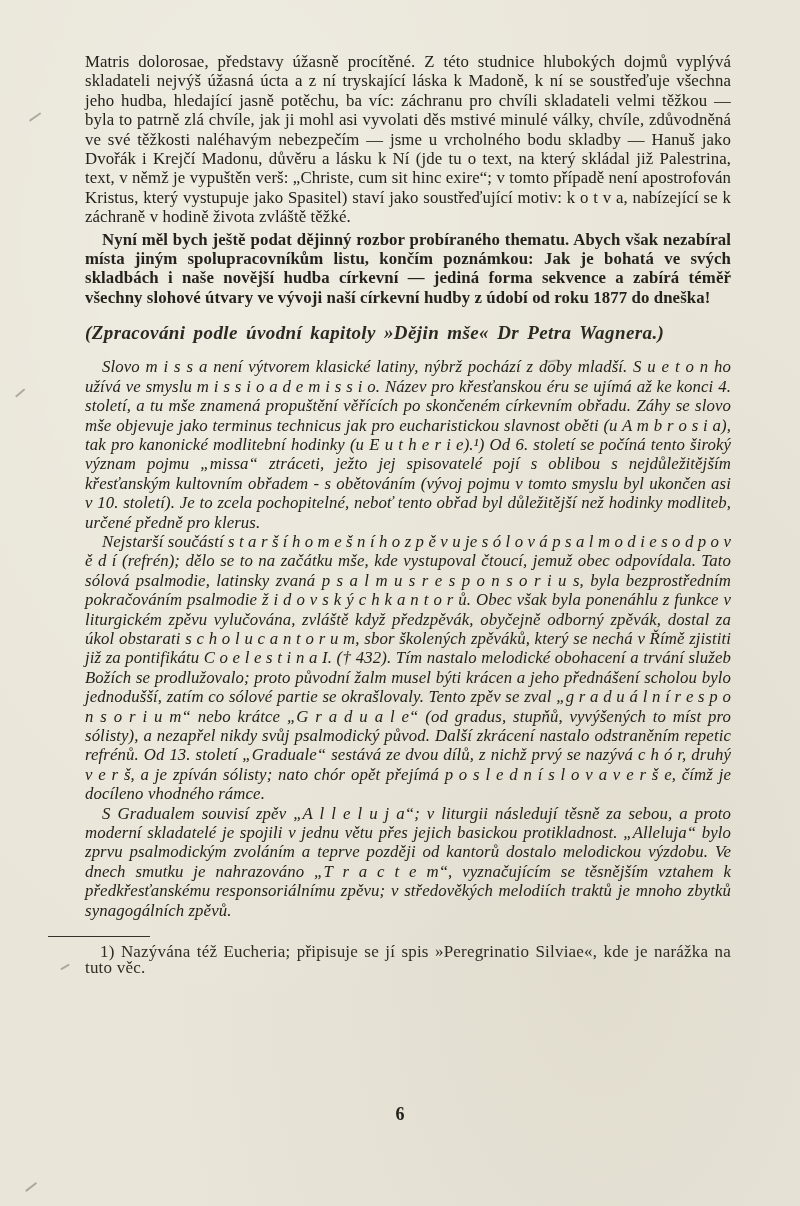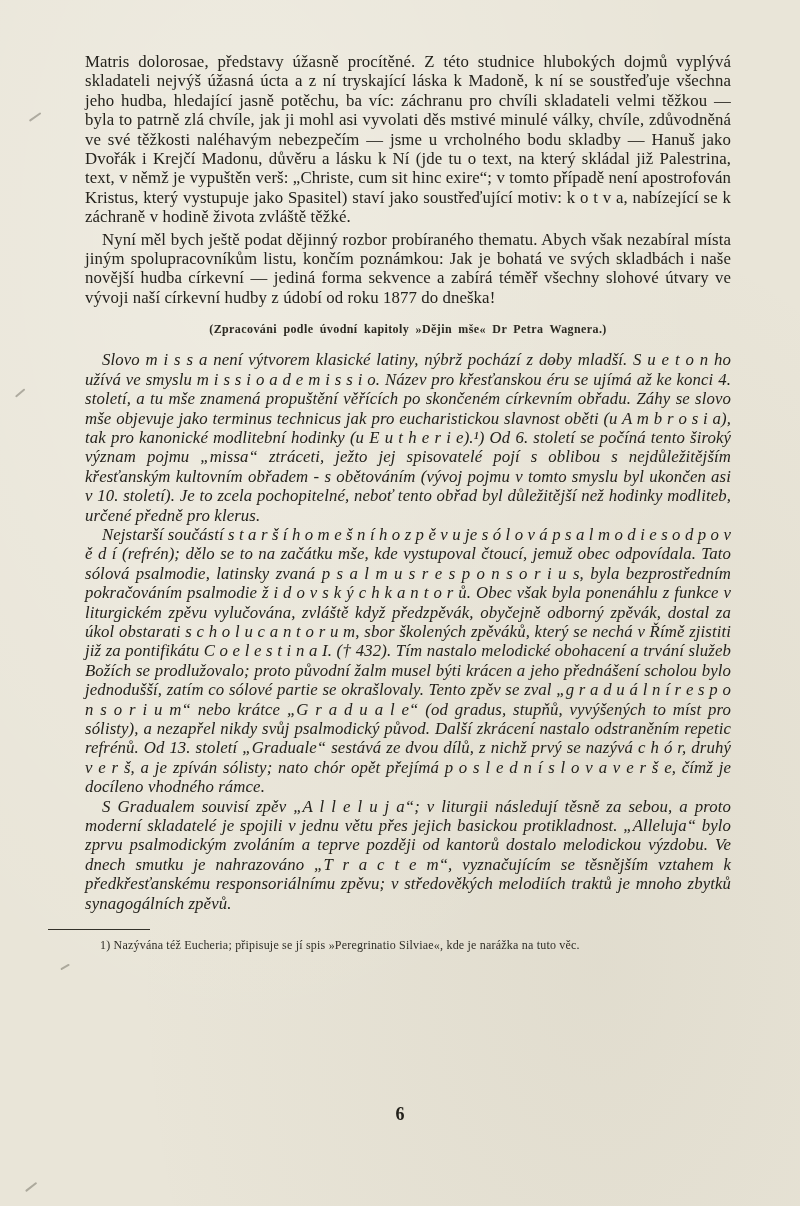--- a/index.html
+++ b/index.html
@@ -34,37 +34,37 @@
     font-family:"Liberation Sans", sans-serif;
     font-weight:bold;
     font-size:27px;
     letter-spacing:0.3px;
     word-spacing:5px;
     color:#0e0d0a;
     white-space:nowrap;
   }
   .subtitle {
     margin-top:15px;
-    font-size:12px;
+    font-size:19px;
+    font-style:italic;
     font-weight:bold;
-    text-align:center;
     letter-spacing:0.4px;
     word-spacing:3px;
     color:#2b2921;
   }
   .article-body { margin-top:13px;font-style:italic; }
   .footnote-rule {
     width:102px;
     height:0;
     border-top:1.6px solid #33312a;
     margin:16px 0 7px -37px;
   }
   .footnote {
     margin:0;
-    font-size:12px;
+    font-size:17px;
     line-height:16px;
     text-indent:15px;
     text-align:justify;
     color:#2e2c25;
     letter-spacing:0.2px;
   }
   .page-number {
     position:absolute;
     top:1104px;
     left:0;
@@ -91,21 +91,21 @@
 <div class="page">
 
   <div class="artifact a1"></div>
   <div class="artifact a2"></div>
   <div class="artifact a3"></div>
   <div class="artifact a4"></div>
   <div class="artifact a5"></div>
 
   <div class="content">
     <p class="body">Matris dolorosae, představy úžasně procítěné. Z této studnice hlubokých dojmů vyplývá skladateli nejvýš úžasná úcta a z ní tryskající láska k Madoně, k ní se soustřeďuje všechna jeho hudba, hledající jasně potěchu, ba víc: záchranu pro chvíli skladateli velmi těžkou — byla to patrně zlá chvíle, jak ji mohl asi vyvolati děs mstivé minulé války, chvíle, zdůvodněná ve své těžkosti naléhavým nebezpečím — jsme u vrcholného bodu skladby — Hanuš jako Dvořák i Krejčí Madonu, důvěru a lásku k Ní (jde tu o text, na který skládal již Palestrina, text, v němž je vypuštěn verš: „Christe, cum sit hinc exire“; v tomto případě není apostrofován Kristus, který vystupuje jako Spasitel) staví jako soustřeďující motiv: k o t v a, nabízející se k záchraně v hodině života zvláště těžké.</p>
-    <p class="body indent" style="margin-top:3px;">Nyní měl bych ještě podat dějinný rozbor probíraného thematu. Abych však nezabíral místa jiným spolupracovníkům listu, končím poznámkou: Jak je bohatá ve svých skladbách i naše novější hudba církevní — jediná forma sekvence a zabírá téměř všechny slohové útvary ve vývoji naší církevní hudby z údobí od roku 1877 do dneška!</p>
+    <p class="body indent" style="margin-top:3px;font-weight:bold;">Nyní měl bych ještě podat dějinný rozbor probíraného thematu. Abych však nezabíral místa jiným spolupracovníkům listu, končím poznámkou: Jak je bohatá ve svých skladbách i naše novější hudba církevní — jediná forma sekvence a zabírá téměř všechny slohové útvary ve vývoji naší církevní hudby z údobí od roku 1877 do dneška!</p>
 
     <div class="subtitle">(Zpracováni podle úvodní kapitoly »Dějin mše« Dr Petra Wagnera.)</div>
 
     <div class="article-body">
       <p class="body indent">Slovo m i s s a není výtvorem klasické latiny, nýbrž pochází z doby mladší. S u e t o n ho užívá ve smyslu m i s s i o  a  d e m i s s i o. Název pro křesťanskou éru se ujímá až ke konci 4. století, a tu mše znamená propuštění věřících po skončeném církevním obřadu. Záhy se slovo mše objevuje jako terminus technicus jak pro eucharistickou slavnost oběti (u A m b r o s i a), tak pro kanonické modlitební hodinky (u E u t h e r i e).¹) Od 6. století se počíná tento široký význam pojmu „missa“ ztráceti, ježto jej spisovatelé pojí s oblibou s nejdůležitějším křesťanským kultovním obřadem - s obětováním (vývoj pojmu v tomto smyslu byl ukončen asi v 10. století). Je to zcela pochopitelné, neboť tento obřad byl důležitější než hodinky modliteb, určené předně pro klerus.</p>
       <p class="body indent">Nejstarší součástí s t a r š í h o  m e š n í h o  z p ě v u je s ó l o v á  p s a l m o d i e  s  o d p o v ě d í (refrén); dělo se to na začátku mše, kde vystupoval čtoucí, jemuž obec odpovídala. Tato sólová psalmodie, latinsky zvaná p s a l m u s  r e s p o n s o r i u s, byla bezprostředním pokračováním psalmodie ž i d o v s k ý c h  k a n t o r ů. Obec však byla ponenáhlu z funkce v liturgickém zpěvu vylučována, zvláště když předzpěvák, obyčejně odborný zpěvák, dostal za úkol obstarati s c h o l u  c a n t o r u m, sbor školených zpěváků, který se nechá v Římě zjistiti již za pontifikátu C o e l e s t i n a  I. († 432). Tím nastalo melodické obohacení a trvání služeb Božích se prodlužovalo; proto původní žalm musel býti krácen a jeho přednášení scholou bylo jednodušší, zatím co sólové partie se okrašlovaly. Tento zpěv se zval „g r a d u á l n í  r e s p o n s o r i u m“ nebo krátce „G r a d u a l e“ (od gradus, stupňů, vyvýšených to míst pro sólisty), a nezapřel nikdy svůj psalmodický původ. Další zkrácení nastalo odstraněním repetic refrénů. Od 13. století „Graduale“ sestává ze dvou dílů, z nichž prvý se nazývá c h ó r, druhý v e r š, a je zpíván sólisty; nato chór opět přejímá p o s l e d n í  s l o v a  v e r š e, čímž je docíleno vhodného rámce.</p>
       <p class="body indent">S Gradualem souvisí zpěv „A l l e l u j a“; v liturgii následují těsně za sebou, a proto moderní skladatelé je spojili v jednu větu přes jejich basickou protikladnost. „Alleluja“ bylo zprvu psalmodickým zvoláním a teprve později od kantorů dostalo melodickou výzdobu. Ve dnech smutku je nahrazováno „T r a c t e m“, vyznačujícím se těsnějším vztahem k předkřesťanskému responsoriálnímu zpěvu; v středověkých melodiích traktů je mnoho zbytků synagogálních zpěvů.</p>
     </div>
 
     <div class="footnote-rule"></div>

